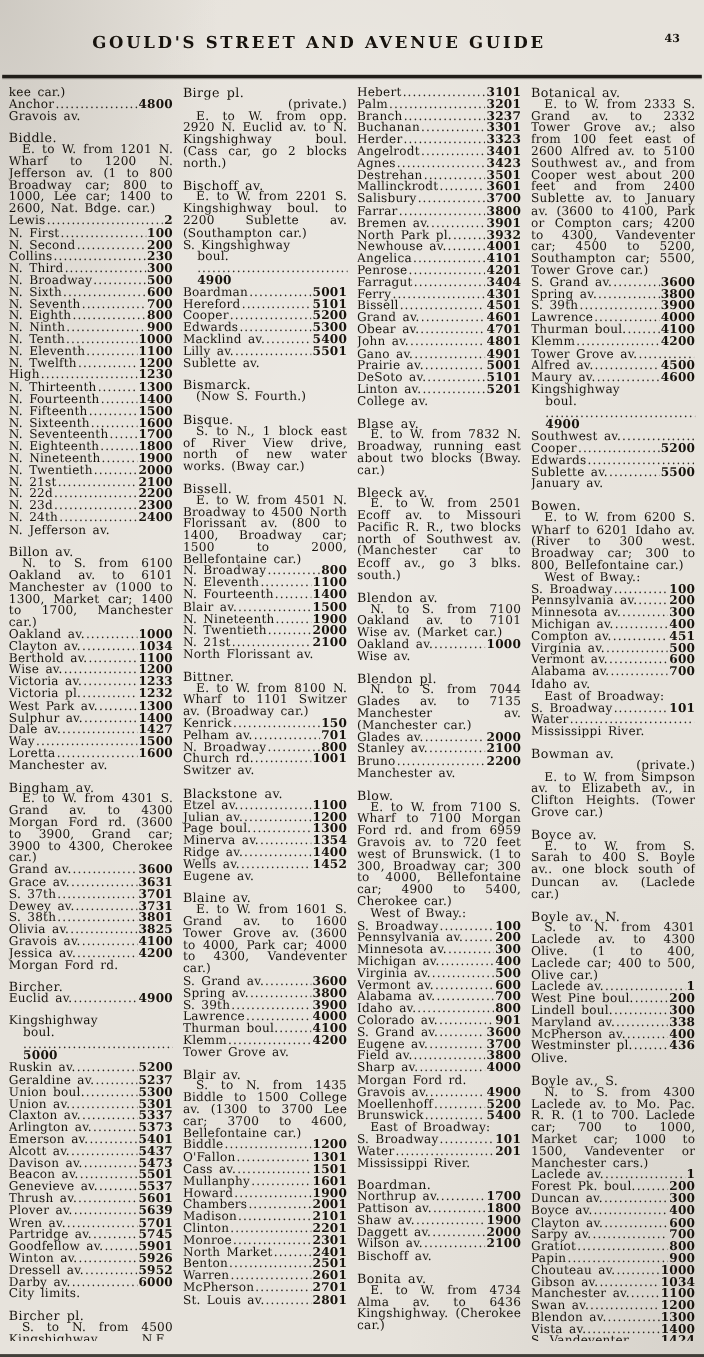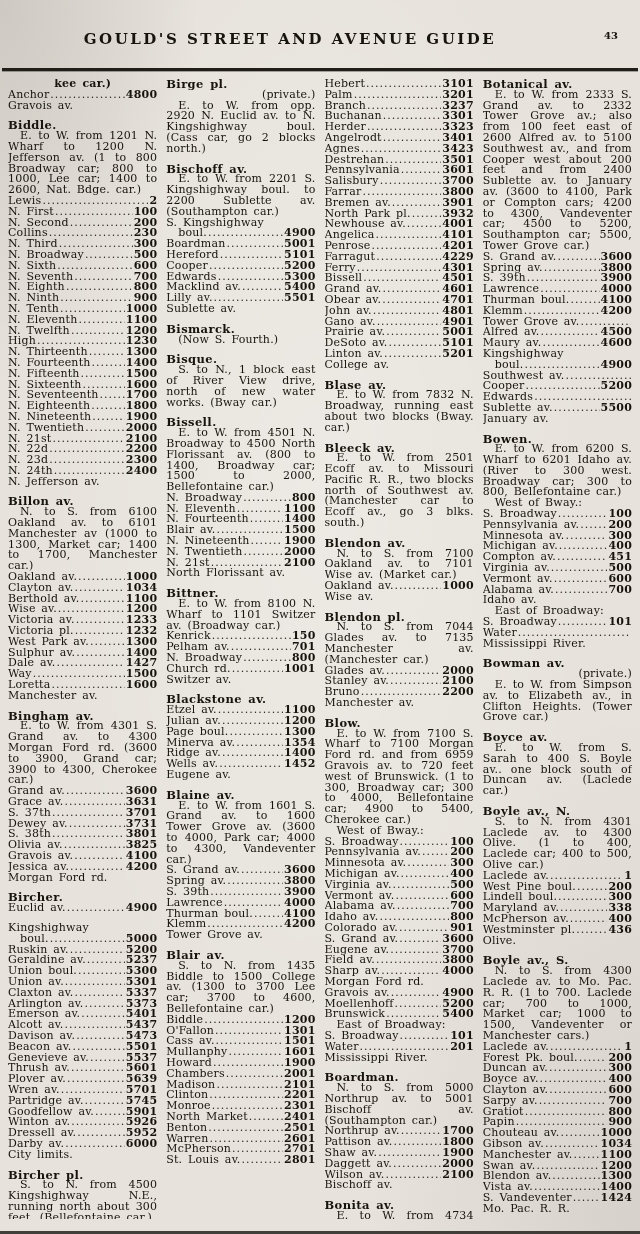--- a/index.html
+++ b/index.html
@@ -15,32 +15,32 @@
   }
   .header{position:relative;height:68px;}
   .title{
     position:absolute;left:0;right:60px;top:30px;text-align:center;
     font-size:15px;font-weight:bold;letter-spacing:2.5px;white-space:nowrap;
   }
   .pageno{position:absolute;right:22px;top:30px;font-size:10px;font-weight:bold;}
   .rule{height:3px;background:#211e19;margin:0 2px;box-shadow:0 1px 0 rgba(33,30,25,.35);}
   .cols{display:flex;gap:9px;padding:8px 8px 0 8px;height:1140px;overflow:hidden;}
   .col{flex:1;min-width:0;overflow:hidden;font-size:11px;line-height:10.8px;letter-spacing:.2px;word-spacing:2px;}
-  .hd{font-weight:bold;font-size:11.5px;letter-spacing:.4px;white-space:nowrap;}
+  .hd{font-weight:normal;font-size:11.5px;letter-spacing:.4px;white-space:nowrap;}
   .d{text-align:justify;text-indent:12px;}
   .s{text-indent:12px;white-space:nowrap;}
   .p{white-space:nowrap;}
-  .b{font-weight:bold;text-align:center;}
+  .b{font-weight:normal;}
   .c{text-align:right;}
   .e{display:flex;align-items:baseline;}
   .e .nm{white-space:nowrap;}
   .e .dots{flex:1 1 auto;overflow:hidden;white-space:nowrap;margin:0 1px;opacity:.9;}
   .e .dots::after{content:"..........................................................";letter-spacing:1px;}
   .e .no{white-space:nowrap;font-weight:bold;}
-  .ind{padding-left:12px;}
+  .ind{padding-left:12px;flex-direction:column;}
   .gap{height:9px;}
   .bottom-edge{position:absolute;left:0;right:0;bottom:0;height:3px;background:rgba(25,22,18,.8);}
 </style>
 </head>
 <body>
 
 <div class="page">
   <div class="header">
     <div class="title">GOULD'S STREET AND AVENUE GUIDE</div>
     <div class="pageno">43</div>
@@ -695,21 +695,21 @@
           <span class="nm">Agnes</span>
           <span class="dots"></span>
           <span class="no">3423</span>
         </div>
         <div class="e">
           <span class="nm">Destrehan</span>
           <span class="dots"></span>
           <span class="no">3501</span>
         </div>
         <div class="e">
-          <span class="nm">Pennsylvania</span>
+          <span class="nm">Mallinckrodt</span>
           <span class="dots"></span>
           <span class="no">3601</span>
         </div>
         <div class="e">
           <span class="nm">Salisbury</span>
           <span class="dots"></span>
           <span class="no">3700</span>
         </div>
         <div class="e">
           <span class="nm">Farrar</span>
@@ -737,21 +737,21 @@
           <span class="no">4101</span>
         </div>
         <div class="e">
           <span class="nm">Penrose</span>
           <span class="dots"></span>
           <span class="no">4201</span>
         </div>
         <div class="e">
           <span class="nm">Farragut</span>
           <span class="dots"></span>
-          <span class="no">4229</span>
+          <span class="no">3404</span>
         </div>
         <div class="e">
           <span class="nm">Ferry</span>
           <span class="dots"></span>
           <span class="no">4301</span>
         </div>
         <div class="e">
           <span class="nm">Bissell</span>
           <span class="dots"></span>
           <span class="no">4501</span>
@@ -918,21 +918,20 @@
           <span class="no">101</span>
         </div>
         <div class="e">
           <span class="nm">Water</span>
           <span class="dots"></span>
           <span class="no">201</span>
         </div>
         <div class="p">Mississippi River.</div>
         <div class="gap"></div>
         <div class="hd">Boardman.</div>
-        <div class="d">N. to S. from 5000 Northrup av. to 5001 Bischoff av. (Southampton car.)</div>
         <div class="e">
           <span class="nm">Northrup av.</span>
           <span class="dots"></span>
           <span class="no">1700</span>
         </div>
         <div class="e">
           <span class="nm">Pattison av.</span>
           <span class="dots"></span>
           <span class="no">1800</span>
         </div>

